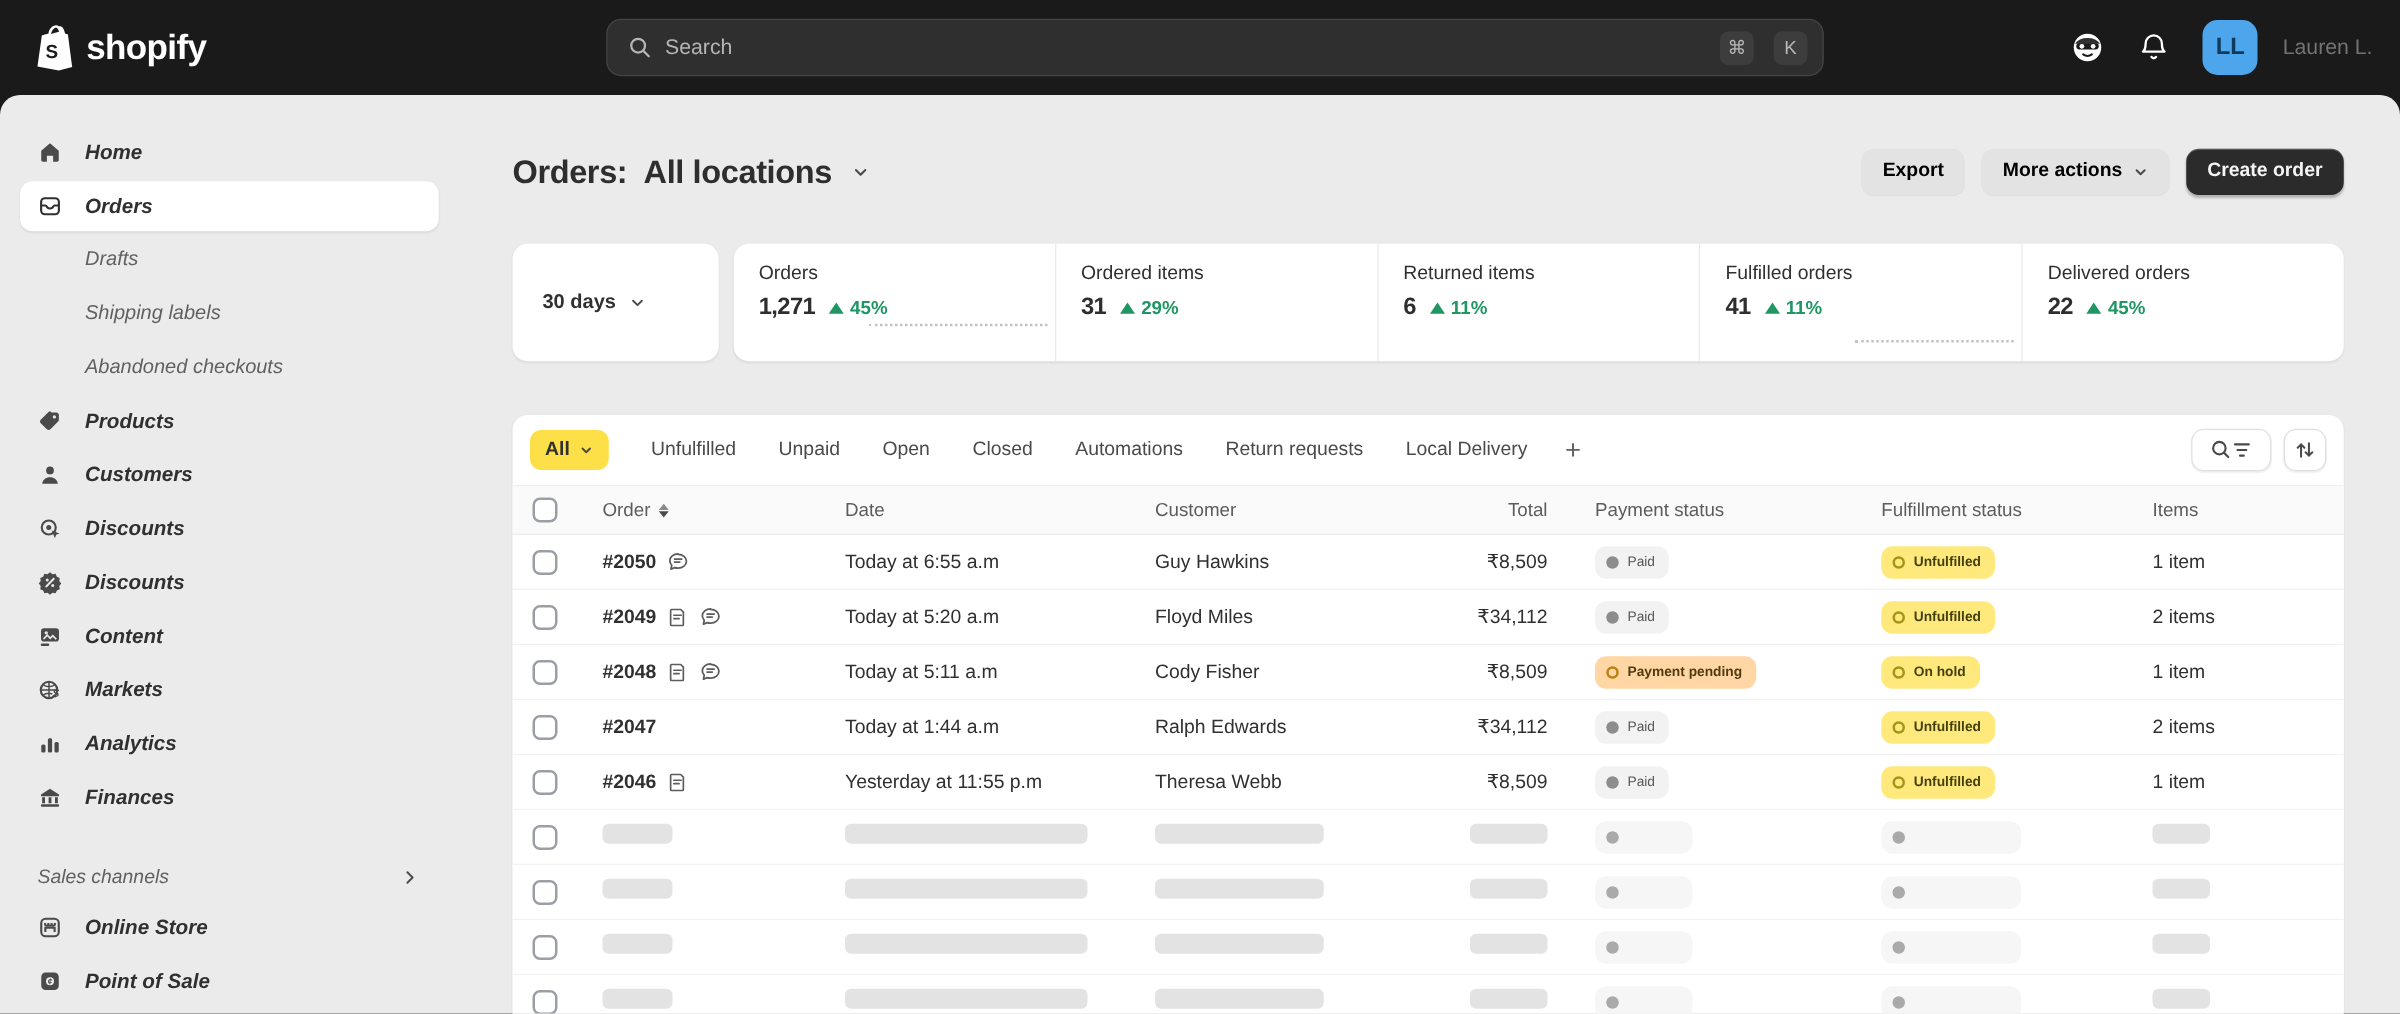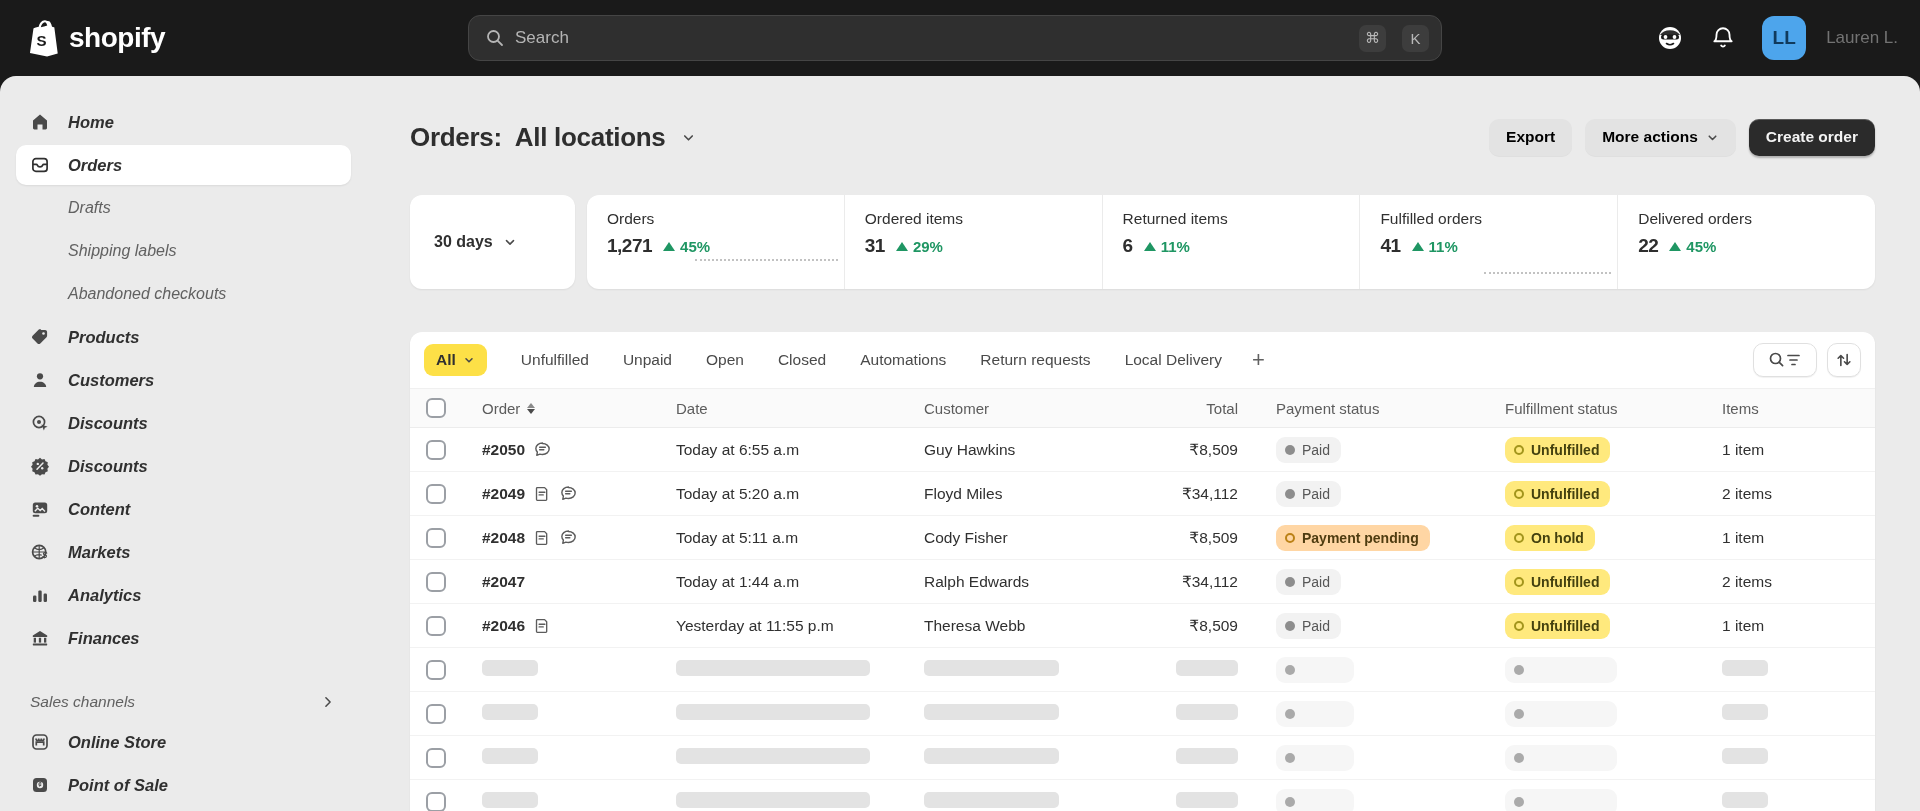--- a/index.html
+++ b/index.html
@@ -3,21 +3,21 @@
 <meta charset="utf-8">
 <style>
   * { margin:0; padding:0; box-sizing:border-box; }
   html,body { width:1920px; height:811px; overflow:hidden; }
   body { font-family:"Liberation Sans","DejaVu Sans",sans-serif; background:#1a1a1a; position:relative; }
 
   
   .topbar { height:76px; display:flex; align-items:center; position:relative; color:#fff; }
   .brand { display:flex; align-items:center; gap:9px; padding-left:26px; }
   .brand-word { font-size:28px; font-weight:700; letter-spacing:-0.5px; color:#fff; }
-  .searchbar { position:absolute; left:468px; top:15px; width:974px; height:46px;
+  .searchbar { position:absolute; left:485px; top:15px; width:974px; height:46px;
     background:#2f2f2f; border:1px solid #454545; border-radius:12px;
     display:flex; align-items:center; padding:0 12px 0 16px; gap:10px; }
   .searchbar .ph { color:#b5b5b5; font-size:17px; flex:1; }
   .kbd { background:#3d3d3d; color:#b8b8b8; font-size:15px; width:27px; height:27px;
     border-radius:7px; display:flex; align-items:center; justify-content:center; margin-left:6px;}
   .top-right { position:absolute; right:22px; top:0; height:76px; display:flex; align-items:center; gap:26px; }
   .avatar { width:44px; height:44px; border-radius:12px; background:#4da5ec; color:#103a5c;
     font-size:19px; font-weight:700; display:flex; align-items:center; justify-content:center; }
   .username { color:#737373; font-size:17px; font-weight:400; margin-left:-6px; }
 
@@ -91,21 +91,21 @@
   .checkbox { width:20px; height:20px; border:2px solid #9b9fa5; border-radius:6px; background:#fff; cursor:pointer; }
   .col-order { display:flex; align-items:center; gap:8px; font-weight:600; }
   .col-order .oicon { display:flex; color:#5c5c5c; }
   .col-total { text-align:right; justify-self:stretch; }
   .col-pay { padding-left:38px; }
   .sort-caret { display:inline-flex; flex-direction:column; align-items:center; margin-left:7px; gap:1px; }
   .sc-up { width:0;height:0;border-left:4px solid transparent;border-right:4px solid transparent;border-bottom:5px solid #8a8a8a;}
   .sc-dn { width:0;height:0;border-left:4px solid transparent;border-right:4px solid transparent;border-top:5px solid #4a4a4a;}
 
   .badge { display:inline-flex; align-items:center; gap:7px; height:26px; border-radius:9px;
-    padding:0 11px 0 9px; font-size:14px; font-weight:500; }
+    padding:0 11px 0 9px; font-size:11px; font-weight:500; }
   .badge .dot { width:10px; height:10px; border-radius:50%; }
   .badge.gray { background:#f2f2f2; color:#575757; } .badge.gray .dot { background:#8d8d8d; }
   .badge.yellow { background:#ffe97d; color:#44410f; font-weight:600; }
   .badge.yellow .dot { border:2px solid #a3951c; }
   .badge.orange { background:#ffd6a4; color:#4f3c10; font-weight:600; }
   .badge.orange .dot { border:2px solid #bb8116; }
 
   .sk { background:#e3e3e3; border-radius:5px; height:16px; }
   .sk-badge { background:#f6f6f6; border-radius:9px; height:26px; display:inline-flex; align-items:center; padding-left:9px; }
   .sk-badge .dot { width:10px; height:10px; border-radius:50%; background:#aaaaaa; }

